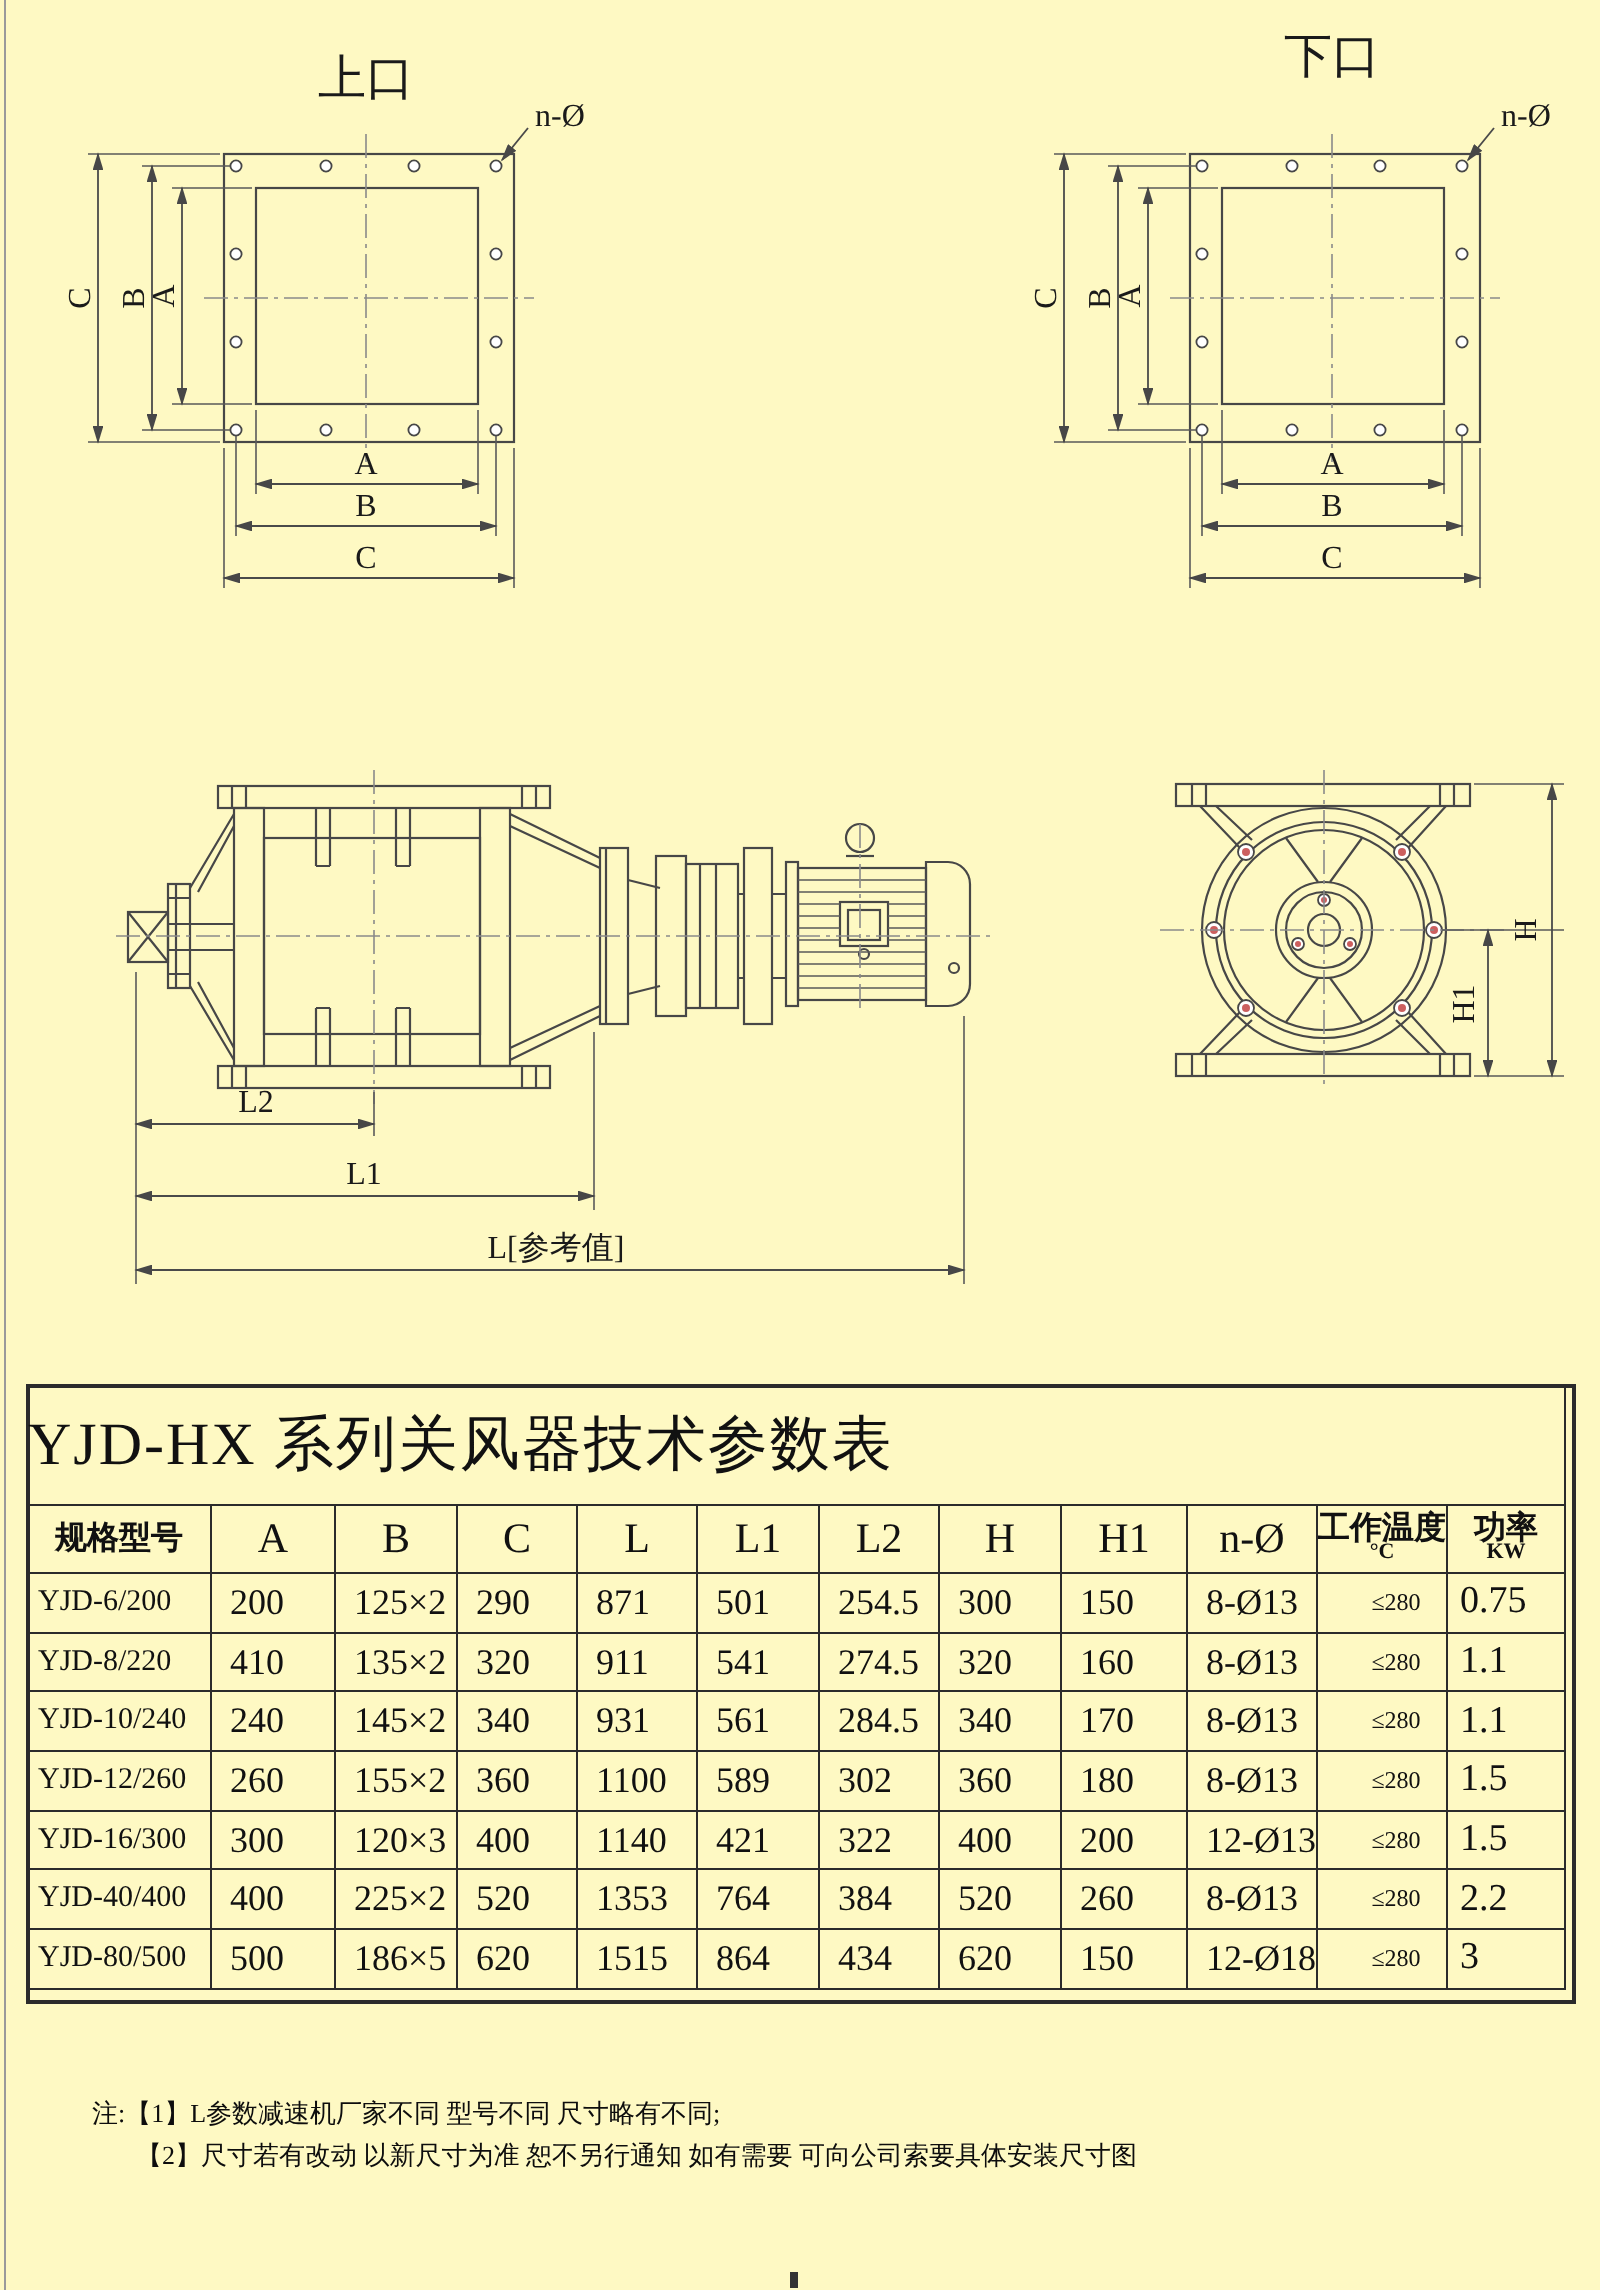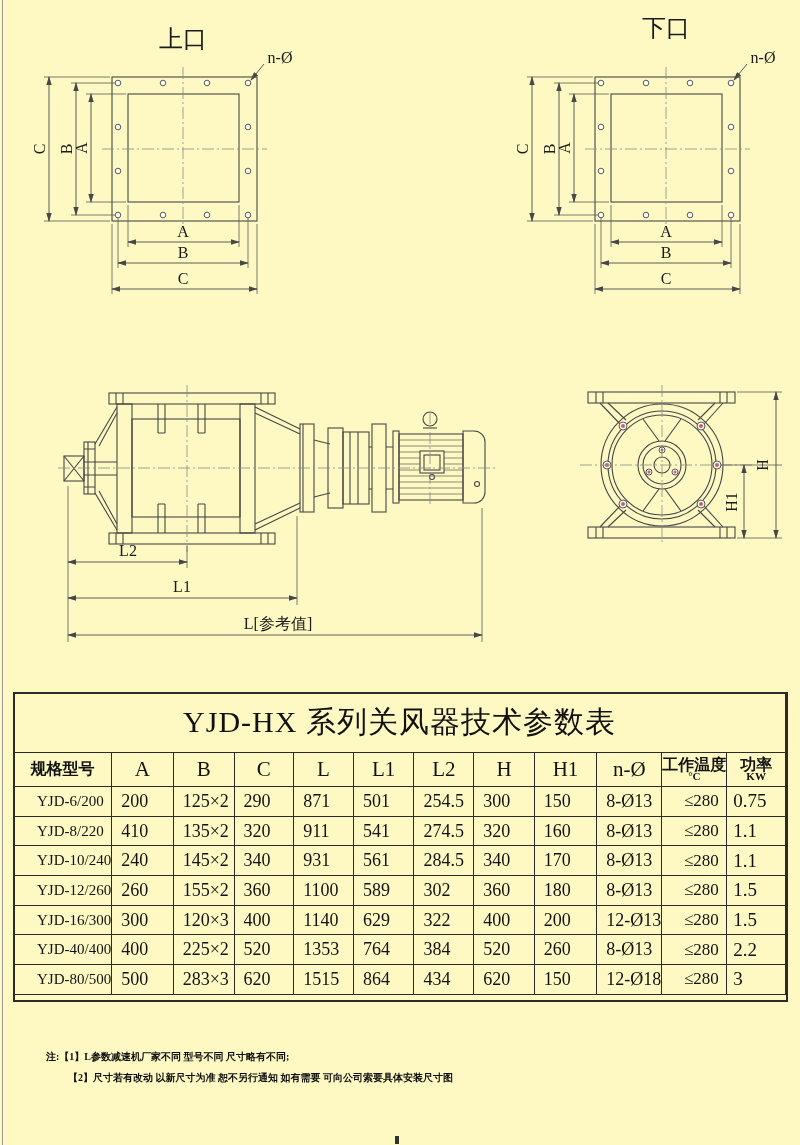--- a/index.html
+++ b/index.html
@@ -21,31 +21,31 @@
   
   .vframe{position:absolute;left:2px;top:0;width:1px;height:1145px;background:#9a9a9a;}
   .btick{position:absolute;left:395px;top:1136px;width:4px;height:8px;background:#333;}
 
   
   .tframe{position:absolute;left:13px;top:692px;width:775px;height:310px;
           border:2px solid #2b2b2b;box-sizing:border-box;}
   table.spec{border-collapse:collapse;table-layout:fixed;margin:-2px 0 0 -2px;}
   table.spec td,table.spec th{border:1px solid #2b2b2b;padding:0;overflow:hidden;
           font-weight:normal;white-space:nowrap;}
-  .trow-title td{height:59px;text-align:center;font-size:30px;letter-spacing:1px;margin-top:24px;}
+  .trow-title td{height:59px;font-size:30px;letter-spacing:1px;margin-top:24px;}
   .trow-head th{height:33px;text-align:center;font-size:21px;margin-top:20px;}
   .trow-head th.model{font-size:16px;font-weight:bold;}
   .trow-head th .h-main{font-size:16px;font-weight:bold;line-height:13px;}
   .trow-head th .h-sub{font-size:11px;font-weight:bold;line-height:11px;}
   tbody.rows td{height:28.7px;font-size:18px;text-align:left;padding-left:9px;}
-  tbody.rows td.col0{font-size:15px;padding-left:23px;}
-  tbody.rows td.col10{text-align:center;padding-left:14px;font-size:17px;}
+  tbody.rows td.col0{font-size:15px;padding-left:5px;}
+  tbody.rows td.col10{text-align:center;padding-left:14px;font-size:12px;}
   tbody.rows td.col11{font-size:19px;padding-left:6px;}
 
-  .notes{position:absolute;left:46px;top:1046px;font-size:10px;font-weight:bold;
+  .notes{position:absolute;left:46px;top:1046px;font-size:13px;font-weight:normal;
          color:#0d0d0d;line-height:21px;}
   .notes .n2{margin-left:22px;}
 </style>
 </head>
 <body>
 
 <div id="page">
 
   <div class="vframe"></div>
   <div class="btick"></div>
@@ -297,21 +297,21 @@
             <td class="col9">8-Ø13</td>
             <td class="col10">≤280</td>
             <td class="col11">1.5</td>
           </tr>
           <tr>
             <td class="col0">YJD-16/300</td>
             <td class="col1">300</td>
             <td class="col2">120×3</td>
             <td class="col3">400</td>
             <td class="col4">1140</td>
-            <td class="col5">629</td>
+            <td class="col5">421</td>
             <td class="col6">322</td>
             <td class="col7">400</td>
             <td class="col8">200</td>
             <td class="col9">12-Ø13</td>
             <td class="col10">≤280</td>
             <td class="col11">1.5</td>
           </tr>
           <tr>
             <td class="col0">YJD-40/400</td>
             <td class="col1">400</td>
@@ -322,21 +322,21 @@
             <td class="col6">384</td>
             <td class="col7">520</td>
             <td class="col8">260</td>
             <td class="col9">8-Ø13</td>
             <td class="col10">≤280</td>
             <td class="col11">2.2</td>
           </tr>
           <tr>
             <td class="col0">YJD-80/500</td>
             <td class="col1">500</td>
-            <td class="col2">283×3</td>
+            <td class="col2">186×5</td>
             <td class="col3">620</td>
             <td class="col4">1515</td>
             <td class="col5">864</td>
             <td class="col6">434</td>
             <td class="col7">620</td>
             <td class="col8">150</td>
             <td class="col9">12-Ø18</td>
             <td class="col10">≤280</td>
             <td class="col11">3</td>
           </tr>

